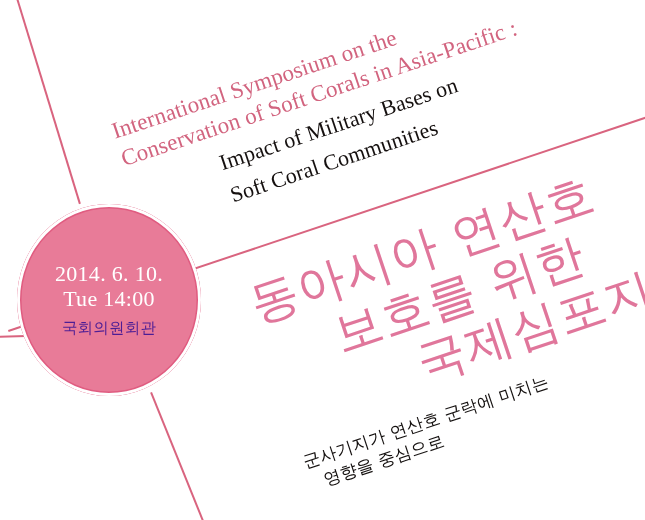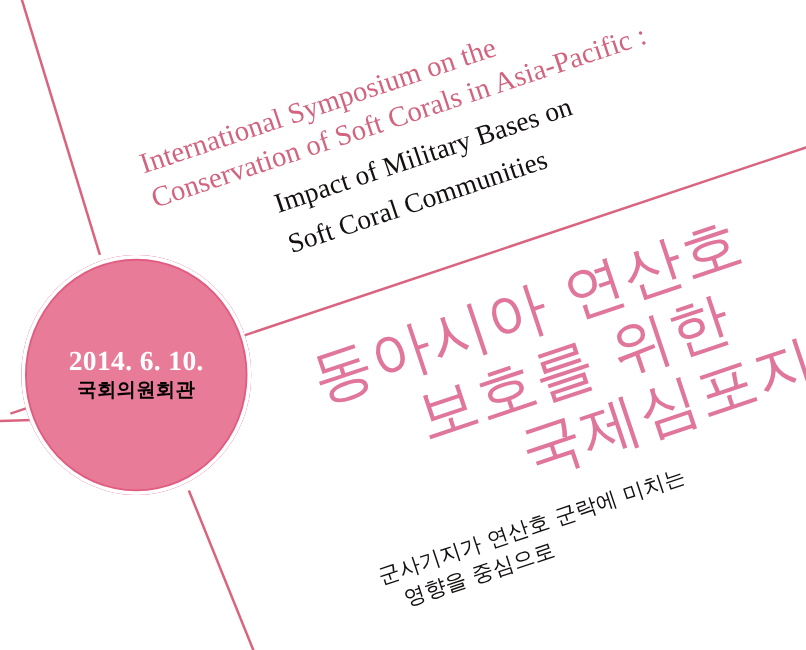--- a/index.html
+++ b/index.html
@@ -67,41 +67,40 @@
     background: #e87b98;
     box-shadow: inset 0 0 0 3px #ffffff, inset 0 0 0 4.5px #e05c80;
     display: flex;
     flex-direction: column;
     align-items: center;
     justify-content: center;
     text-align: center;
     color: #ffffff;
     line-height: 1.08;
     z-index: 4;
-    font-weight: bold;
   }
   #badge .b-date {
     font-size: 22px;
     letter-spacing: 0.3px;
     margin-bottom: 1px;
     white-space: nowrap;
   }
   #badge .b-time {
     font-size: 22px;
     letter-spacing: 0.3px;
     margin-bottom: 7px;
     white-space: nowrap;
   }
   #badge .b-venue1,
   #badge .b-venue2 {
     font-family: "DejaVu Sans", "Liberation Sans", sans-serif;
     font-size: 15.5px;
     letter-spacing: 0.2px;
     line-height: 1.32;
-    color: #000000;
+    color: #4c1d95;
     white-space: nowrap;
   }
 
   
   #eng-block {
     position: absolute;
     left: 108px;
     top: 118px;
     width: 520px;
     transform: rotate(-18.5deg);
@@ -166,20 +165,21 @@
 
 <div id="poster">
 
   <div class="deco-line" id="line-top-left"></div>
   <div class="deco-line" id="line-left-stub"></div>
   <div class="deco-line" id="line-bottom"></div>
   <div class="deco-line" id="line-diagonal"></div>
 
   <div id="badge">
     <div class="b-date">2014. 6. 10.</div>
+    <div class="b-time">Tue 14:00</div>
     <div class="b-venue1">국회의원회관</div>
   </div>
 
   <div id="eng-block">
     <div class="eng-pink">International Symposium on the</div>
     <div class="eng-pink">Conservation of Soft Corals in Asia-Pacific :</div>
     <div class="eng-black">Impact of Military Bases on</div>
     <div class="eng-black">Soft Coral Communities</div>
   </div>
 

